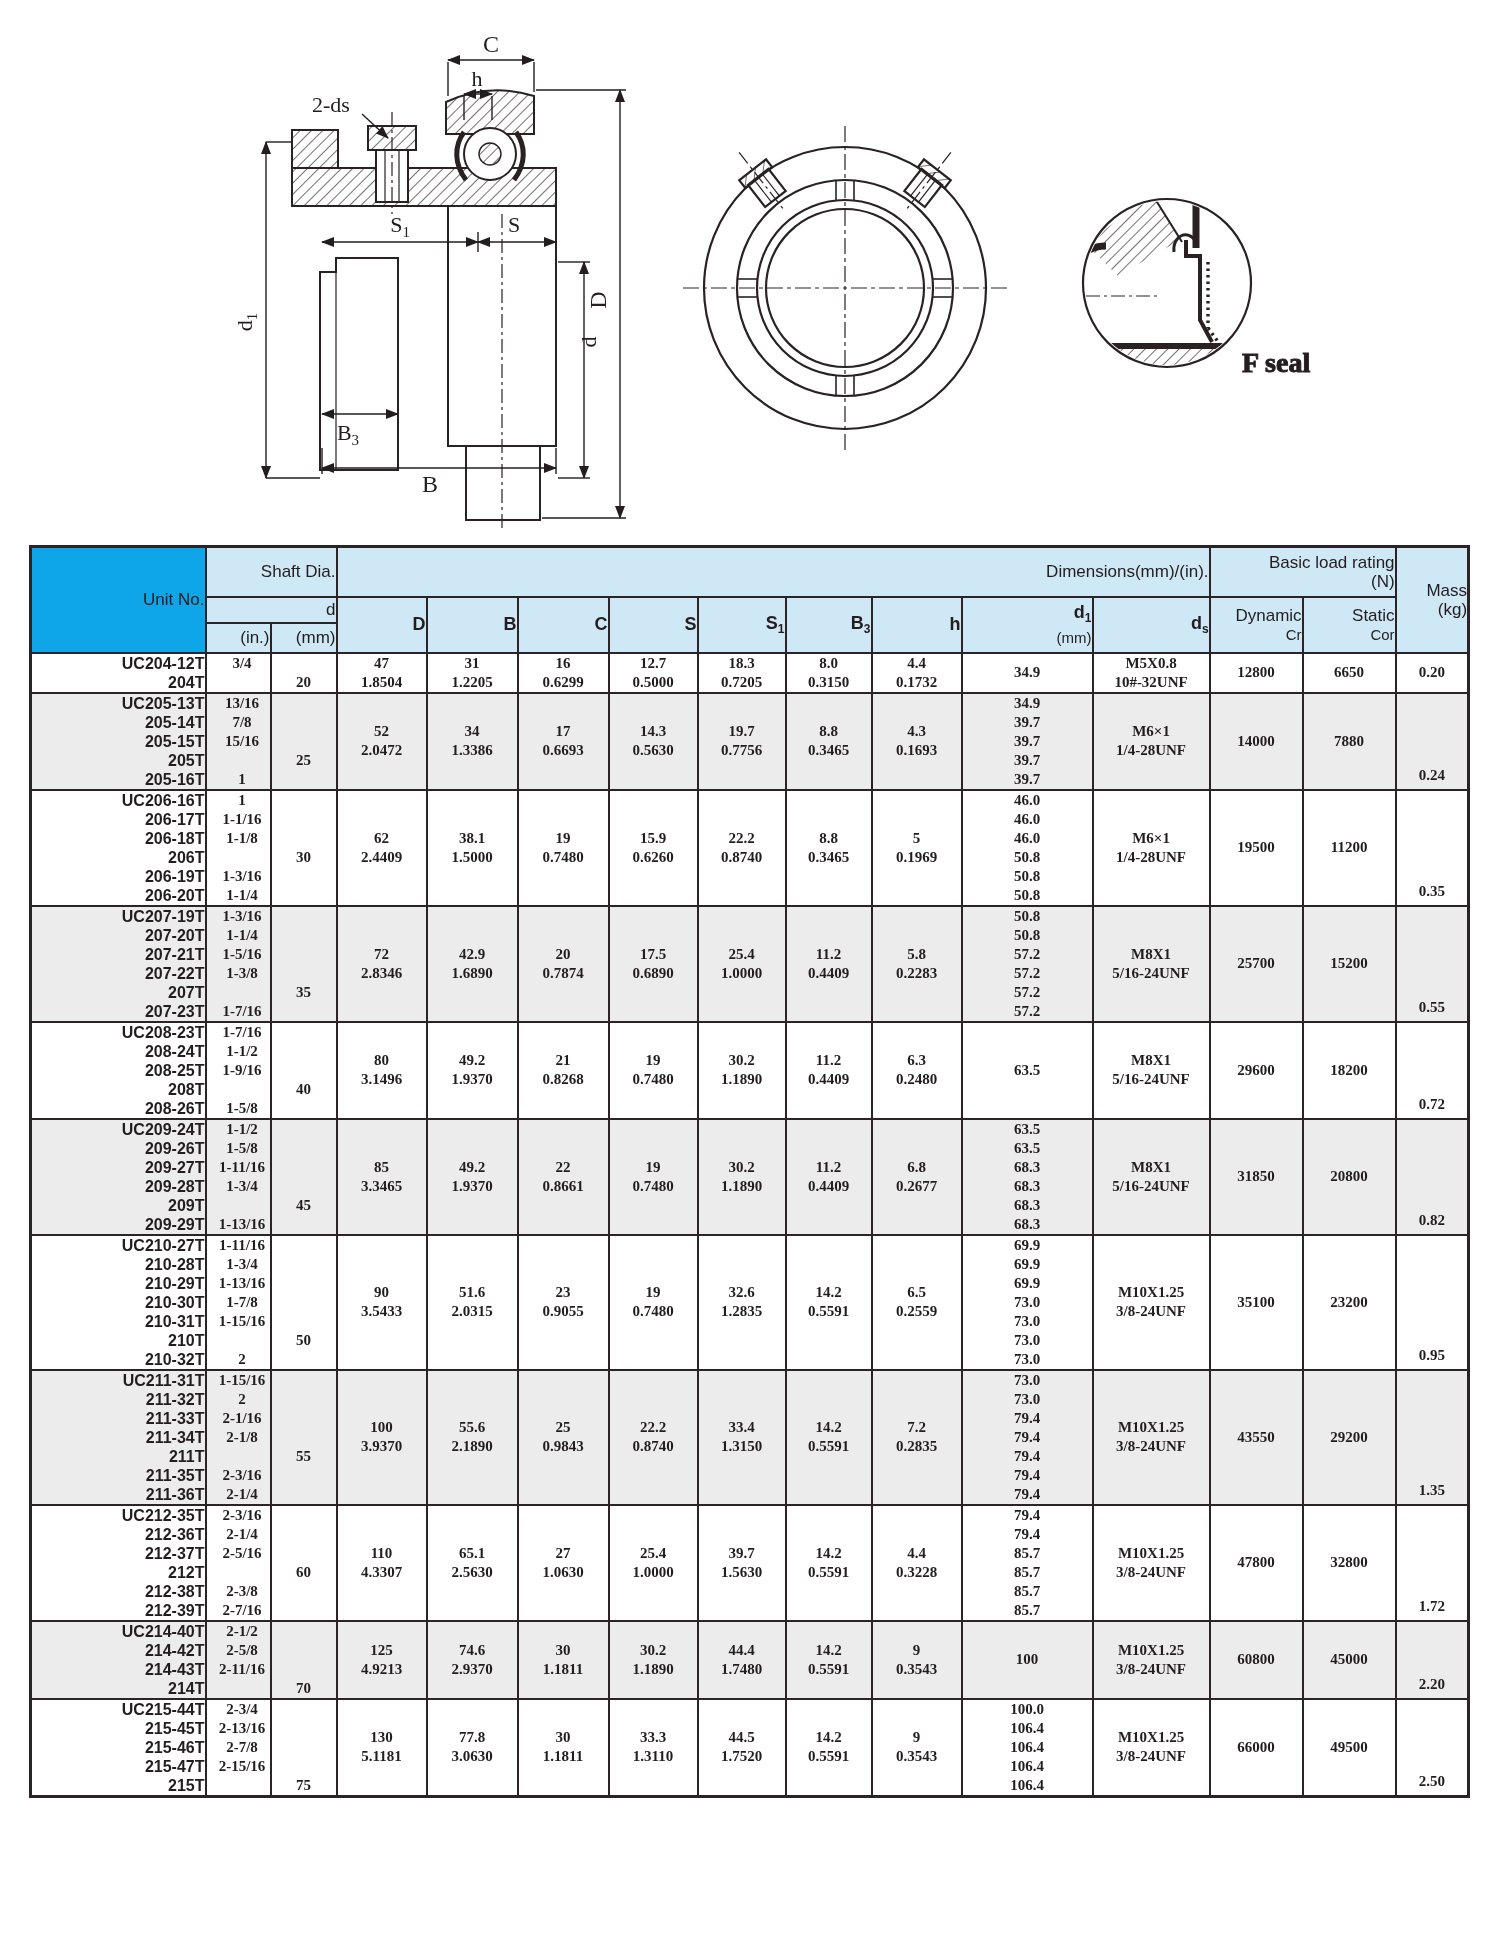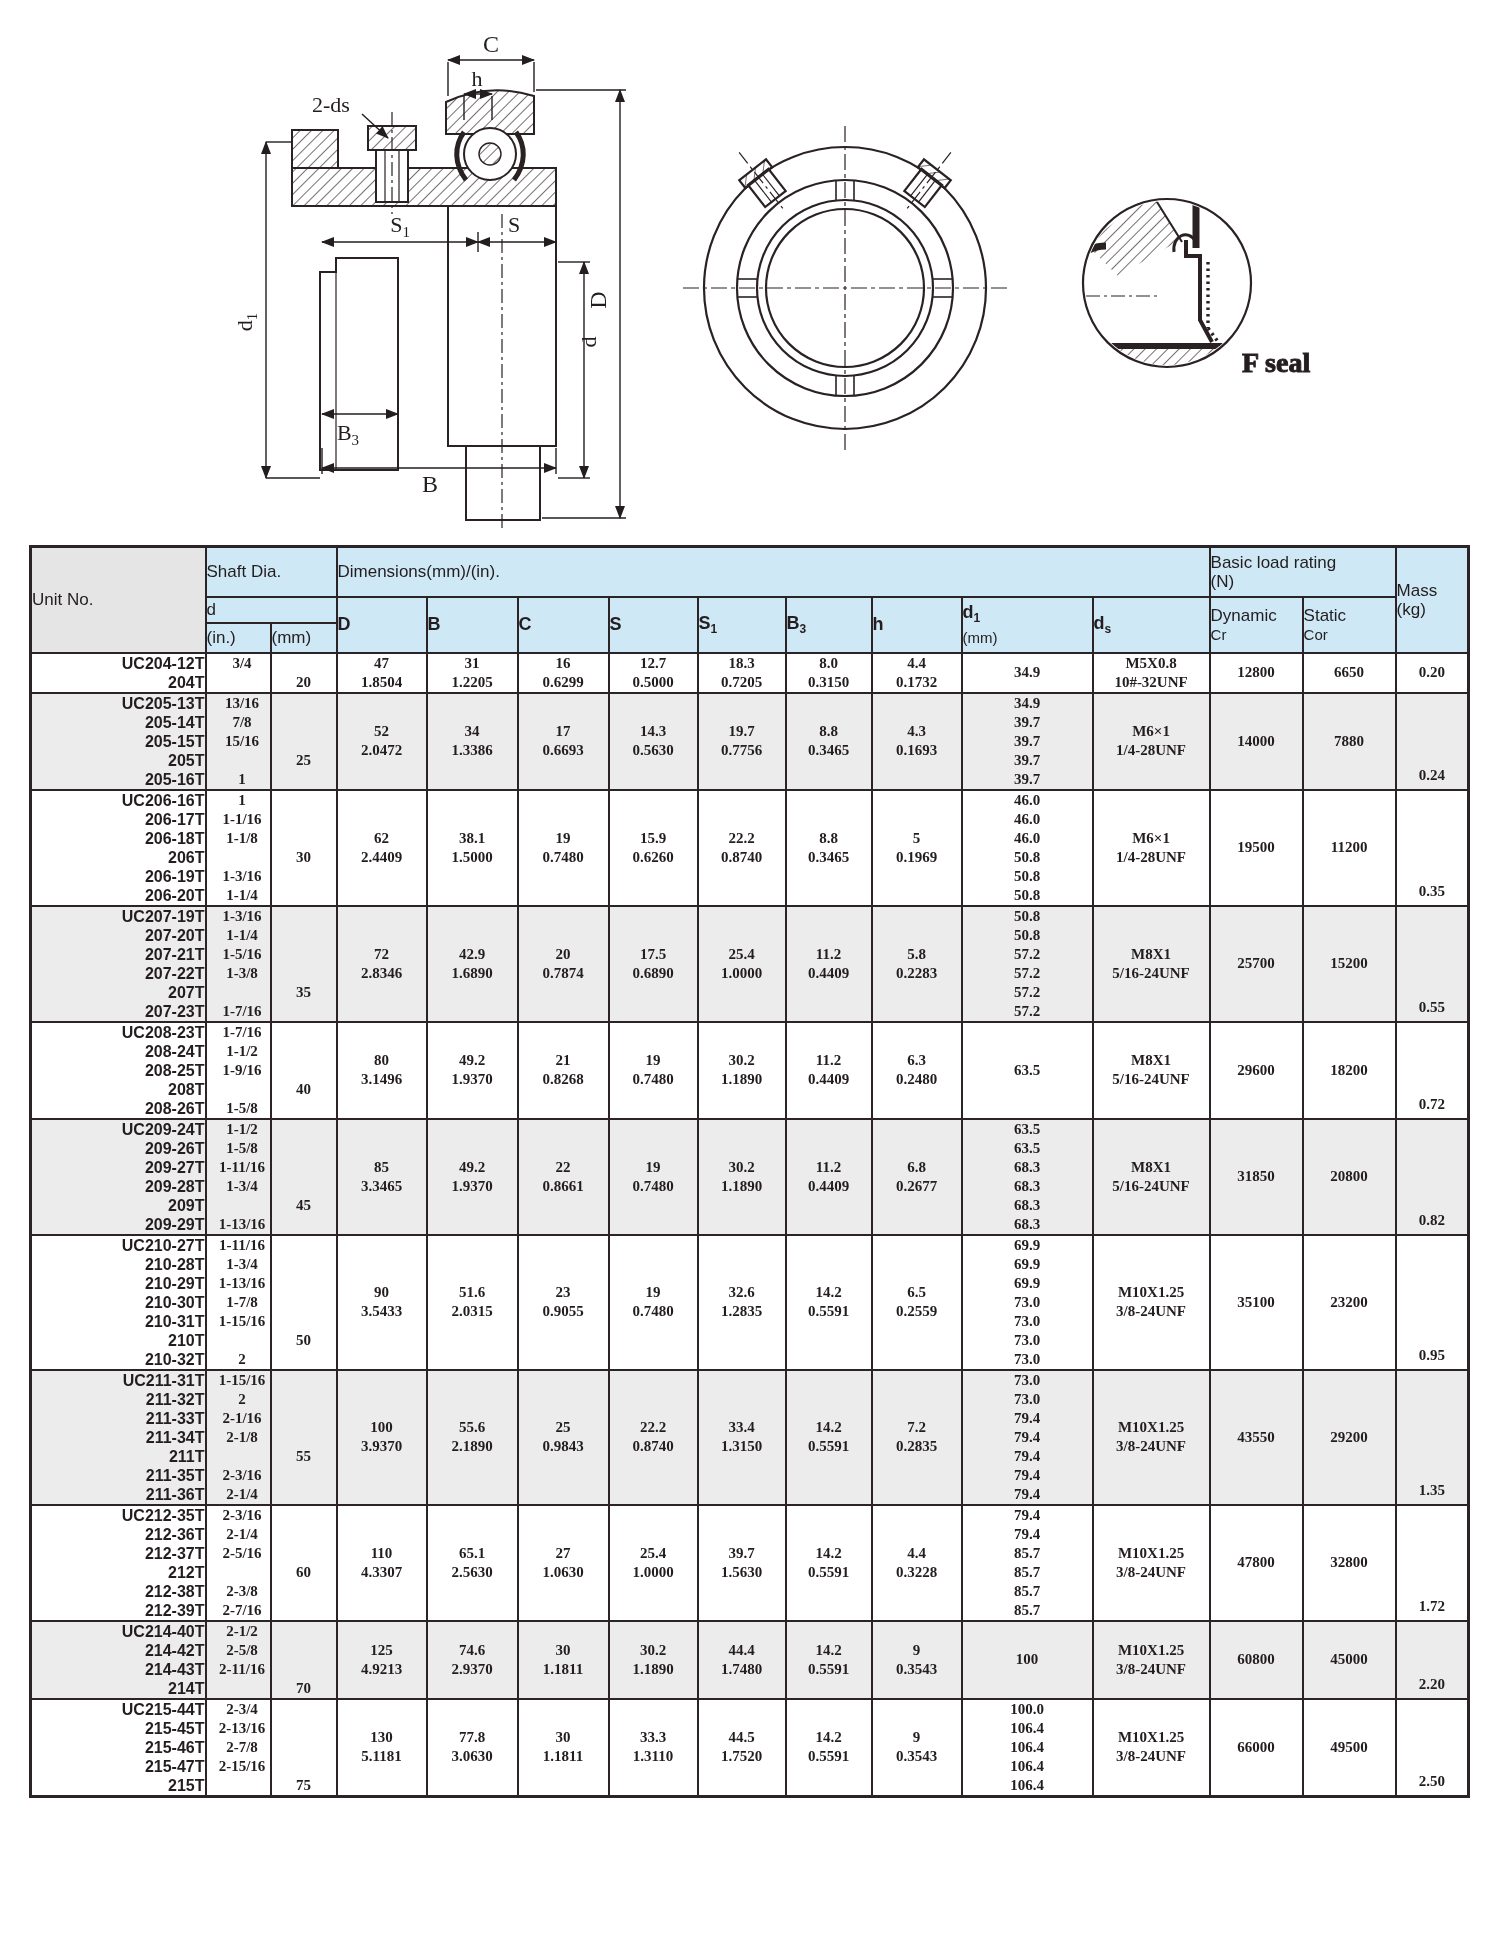--- a/index.html
+++ b/index.html
@@ -9,21 +9,21 @@
   #drawing-area{position:absolute;left:0;top:0;width:1497px;height:545px;}
   .dl{font-family:"Liberation Serif",serif;font-size:22px;fill:#231d1f;}
   .dl-big{font-family:"Liberation Serif",serif;font-size:24px;fill:#231d1f;}
   .fseal{font-family:"Liberation Serif",serif;font-size:28px;font-weight:bold;fill:#231d1f;}
   #type-caption{position:absolute;left:995px;top:456px;width:400px;text-align:center;
       font-family:"Liberation Serif",serif;font-size:27px;line-height:30px;}
   
   #spec-wrap{position:absolute;left:29px;top:545px;}
   table#spec{border-collapse:collapse;table-layout:fixed;width:1438px;border:3px solid #2b2326;}
   #spec th,#spec td{border:2px solid #2b2326;padding:0;vertical-align:top;}
-  #spec thead th{background:#cfe8f6;font-weight:normal;font-size:17px;text-align:left;vertical-align:middle;}
+  #spec thead th{background:#cfe8f6;font-weight:normal;font-size:17px;text-align:right;vertical-align:middle;}
   #spec thead .colL{font-weight:bold;font-size:18px;}
   .sub{font-size:12px;vertical-align:-4px;}
   .hsmall{font-size:15px;}
   .h2l{line-height:19px;}
   .r1{height:50px;}.r2{height:26px;}.r3{height:30px;}
   .ln{line-height:19px;font-family:"Liberation Serif",serif;font-weight:bold;font-size:15px;
       text-align:center;white-space:pre;min-height:19px;}
   td.unit .ln{text-align:right;font-family:"Liberation Sans",sans-serif;font-size:16px;padding-left:5px;}
   td.unit .rest{padding-left:42px;}
   td.inch .ln{text-align:center;padding-left:8px;}
@@ -199,21 +199,21 @@
         <col style="width:86px">
     <col style="width:90px">
         <col style="width:131px">
         <col style="width:117px">
     <col style="width:93px">
         <col style="width:93px">
         <col style="width:73px">
   </colgroup>
   <thead>
     <tr class="r1">
-      <th rowspan="3" style="background: #e5e5e5;">Unit No.</th>
+      <th rowspan="3" style="background: #0ea5e9;">Unit No.</th>
       <th colspan="2" style="background: rgb(207, 232, 246);">Shaft Dia.</th>
       <th colspan="9" style="background: rgb(207, 232, 246);">Dimensions(mm)/(in).</th>
       <th colspan="2" class="h2l" style="background: rgb(207, 232, 246);">
         <div>Basic load rating</div>
         <div>(N)</div>
       </th>
       <th rowspan="3" class="h2l" style="background: rgb(207, 232, 246);">
         <div>Mass</div>
         <div>(kg)</div>
       </th>

